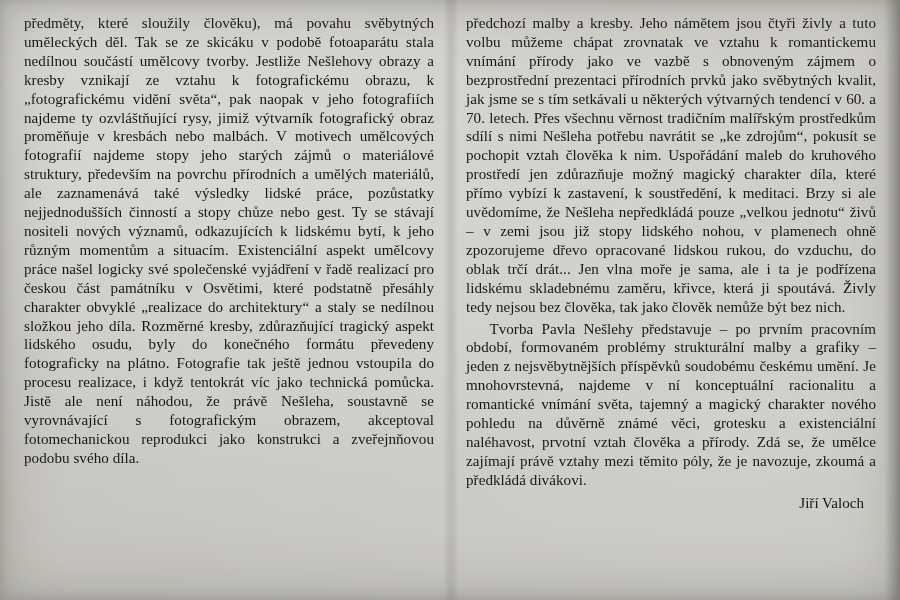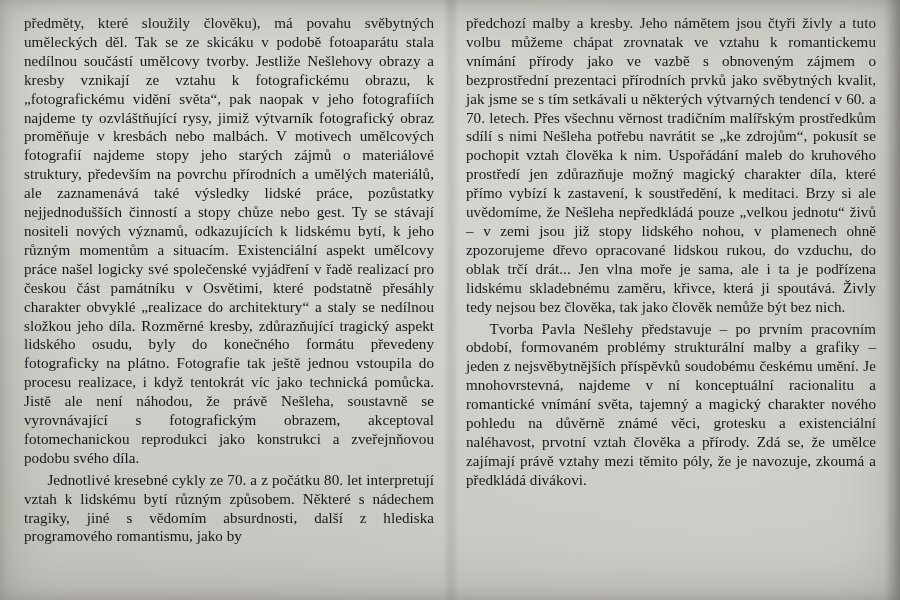--- a/index.html
+++ b/index.html
@@ -97,26 +97,26 @@
 </head>
 <body>
 
 <div id="page">
 
   <div class="columns">
 
     <div class="col col-left">
       <p class="first">předměty, které sloužily člověku), má povahu svěbytných uměleckých děl. Tak se ze skicáku v podobě fotoaparátu stala nedílnou součástí umělcovy tvorby. Jestliže Nešlehovy obrazy a kresby vznikají ze vztahu k fotografickému obrazu, k „fotografickému vidění světa“, pak naopak v jeho fotografiích najdeme ty ozvláštňující rysy, jimiž výtvarník fotografický obraz proměňuje v kresbách nebo malbách. V motivech umělcových fotografií najdeme stopy jeho starých zájmů o materiálové struktury, především na povrchu přírodních a umělých materiálů, ale zaznamenává také výsledky lidské práce, pozůstatky nejjednodušších činností a stopy chůze nebo gest. Ty se stávají nositeli nových významů, odkazujících k lidskému bytí, k jeho různým momentům a situacím. Existenciální aspekt umělcovy práce našel logicky své společenské vyjádření v řadě realizací pro českou část památníku v Osvětimi, které podstatně přesáhly charakter obvyklé „realizace do architektury“ a staly se nedílnou složkou jeho díla. Rozměrné kresby, zdůrazňující tragický aspekt lidského osudu, byly do konečného formátu převedeny fotograficky na plátno. Fotografie tak ještě jednou vstoupila do procesu realizace, i když tentokrát víc jako technická pomůcka. Jistě ale není náhodou, že právě Nešleha, soustavně se vyrovnávající s fotografickým obrazem, akceptoval fotomechanickou reprodukci jako konstrukci a zveřejnňovou podobu svého díla.</p>
       <div class="spacer-12"></div>
-      <p class="indent">Jednotlivé kresebné cykly ze 70. a z počátku 80. let interpretují vztah k lidskému bytí různým způsobem. Některé s nádechem tragiky, jiné s vědomím absurdnosti, další z hlediska programového romantismu, jako by</p>
     </div>
 
     <div class="col col-right">
       <p class="first">předchozí malby a kresby. Jeho námětem jsou čtyři živly a tuto volbu můžeme chápat zrovnatak ve vztahu k romantickemu vnímání přírody jako ve vazbě s obnoveným zájmem o bezprostřední prezentaci přírodních prvků jako svěbytných kvalit, jak jsme se s tím setkávali u některých výtvarných tendencí v 60. a 70. letech. Přes všechnu věrnost tradičním malířským prostředkům sdílí s nimi Nešleha potřebu navrátit se „ke zdrojům“, pokusít se pochopit vztah člověka k nim. Uspořádání maleb do kruhového prostředí jen zdůrazňuje možný magický charakter díla, které přímo vybízí k zastavení, k soustředění, k meditaci. Brzy si ale uvědomíme, že Nešleha nepředkládá pouze „velkou jednotu“ živů – v zemi jsou již stopy lidského nohou, v plamenech ohně zpozorujeme dřevo opracované lidskou rukou, do vzduchu, do oblak trčí drát... Jen vlna moře je sama, ale i ta je podřízena lidskému skladebnému zaměru, křivce, která ji spoutává. Živly tedy nejsou bez člověka, tak jako člověk nemůže být bez nich.</p>
       <div class="spacer-12"></div>
       <p class="indent">Tvorba Pavla Nešlehy představuje – po prvním pracovním období, formovaném problémy strukturální malby a grafiky – jeden z nejsvěbytnějších příspěvků soudobému českému umění. Je mnohovrstevná, najdeme v ní konceptuální racionalitu a romantické vnímání světa, tajemný a magický charakter nového pohledu na důvěrně známé věci, grotesku a existenciální naléhavost, prvotní vztah člověka a přírody. Zdá se, že umělce zajímají právě vztahy mezi těmito póly, že je navozuje, zkoumá a předkládá divákovi.</p>
+      <div class="signature">Jiří Valoch</div>
     </div>
 
   </div>
 
   <div class="gutter"></div>
   <div class="scan-edge"></div>
 </div>
 
 </body></html>

